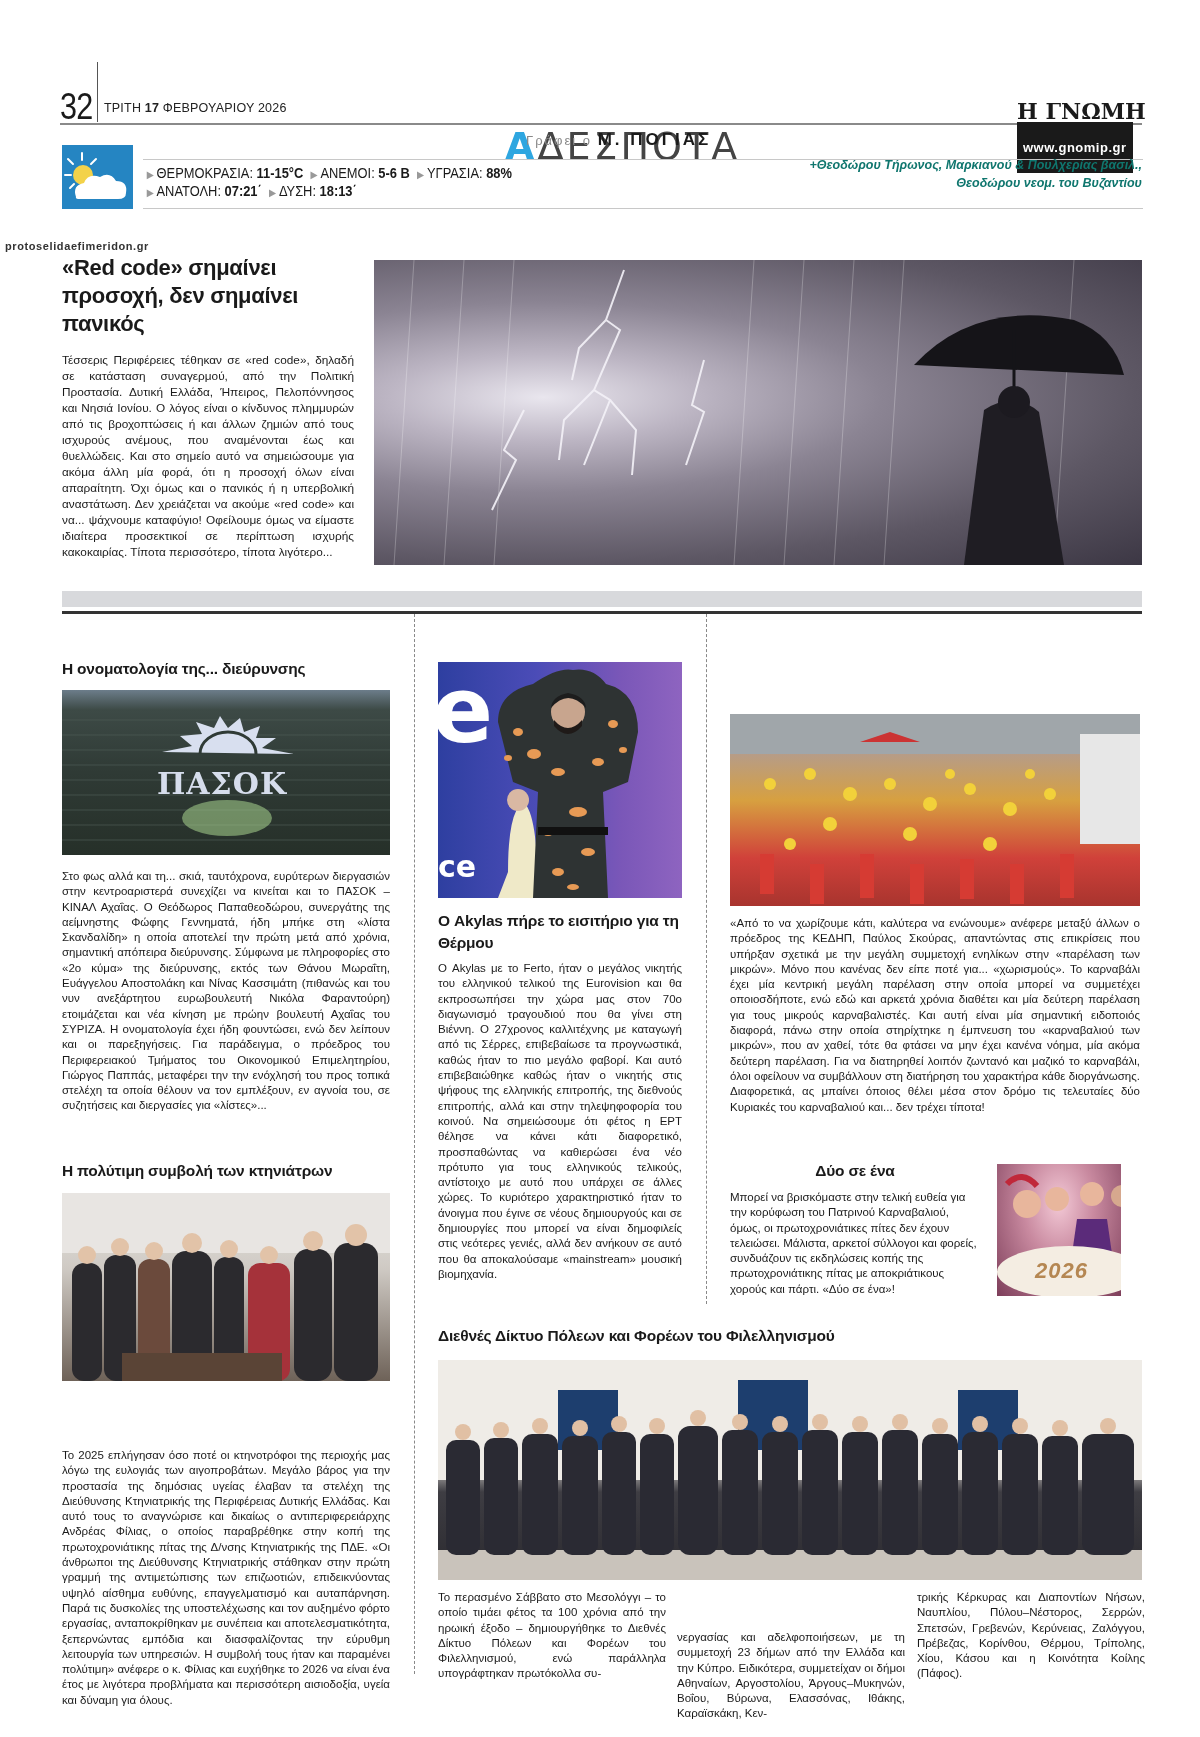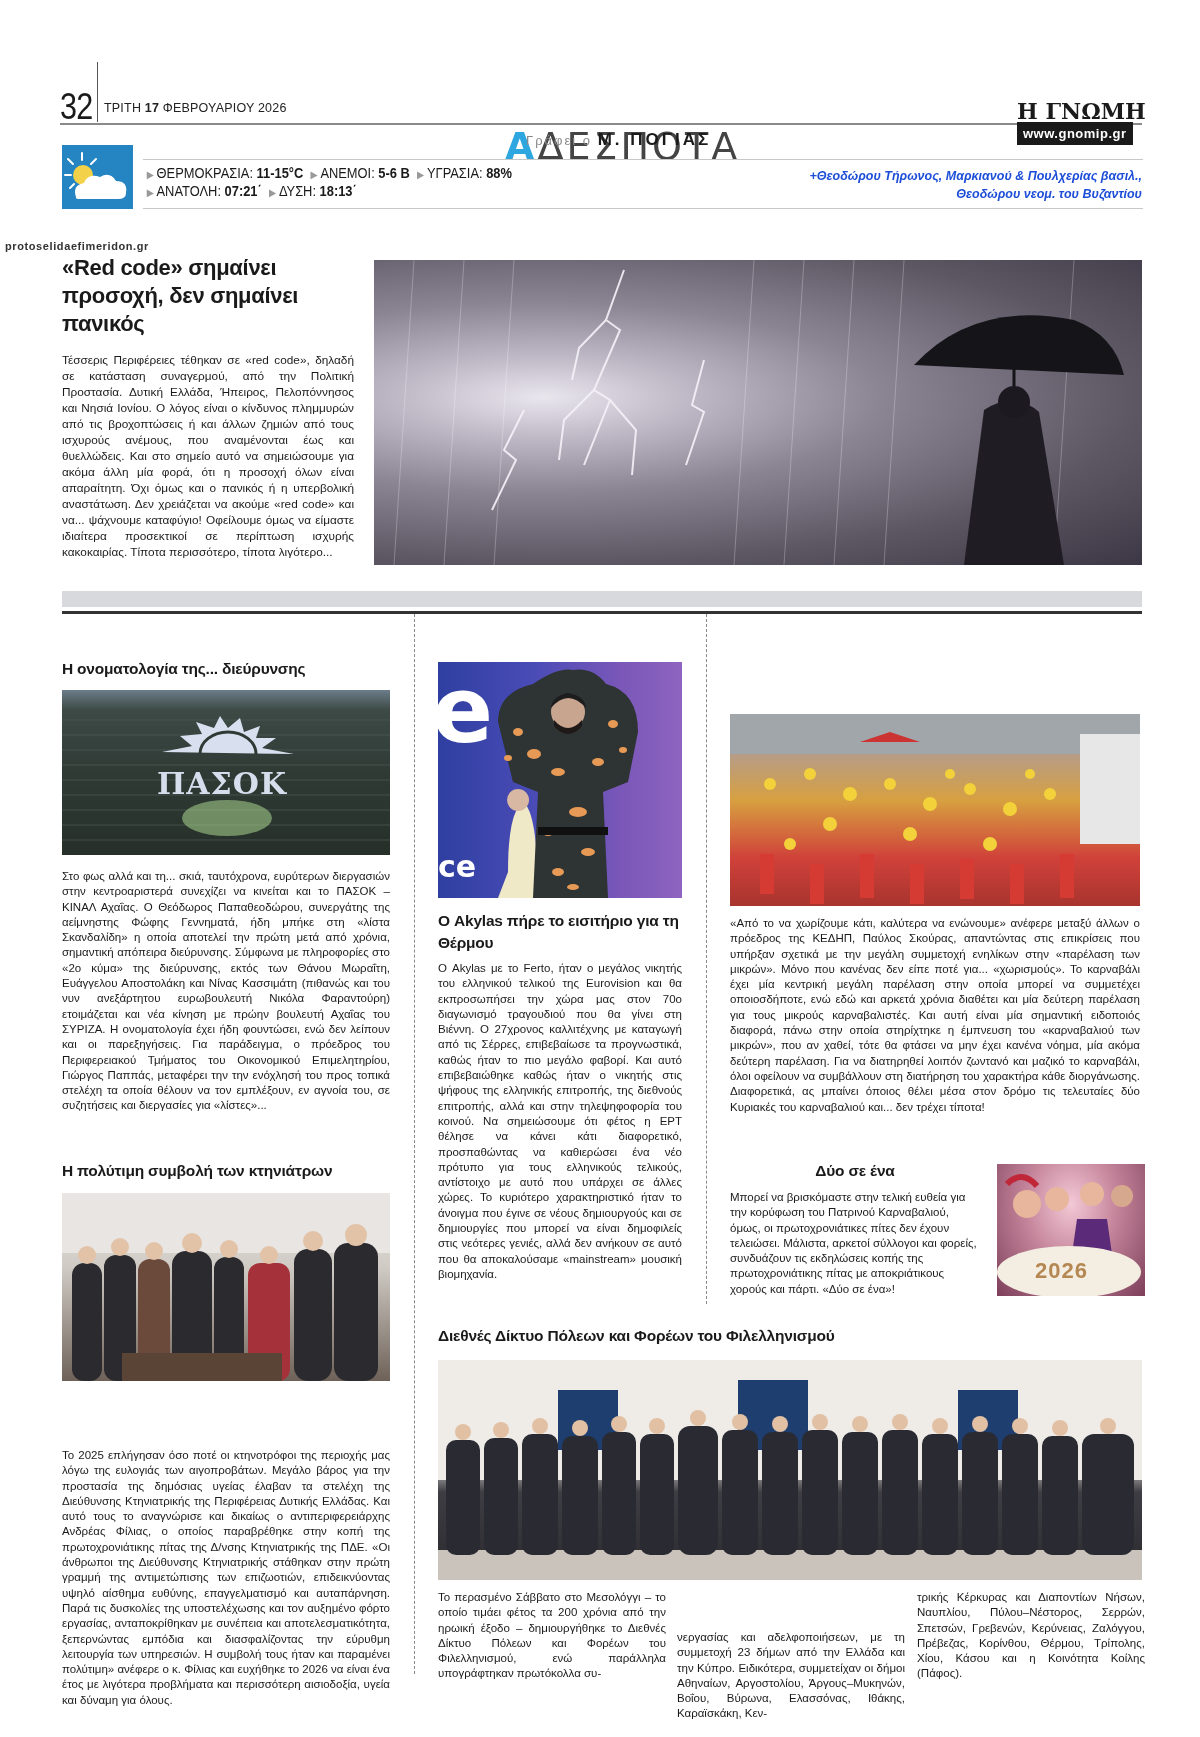--- a/index.html
+++ b/index.html
@@ -14,32 +14,32 @@
   .date-line { left: 104px; top: 101px; font-size: 12.5px; color: #222; letter-spacing: 0.2px; }
   .date-line b { font-weight: bold; }
   .header-rule { left: 60px; top: 123px; width: 1082px; height: 2px; background: #8a8a8a; }
 
   .adespota { left: 505px; top: 88px; font-size: 38px; color: #444; font-weight: normal; letter-spacing: 3px; font-family: "DejaVu Sans", sans-serif; line-height: 38px; margin-top: 39px; }
   .adespota .first { color: #2ea6e0; font-weight: bold; }
   .byline { left: 526px; top: 130px; font-size: 13px; color: #888; letter-spacing: 2px; }
   .byline b { color: #1a1a1a; font-size: 17px; letter-spacing: 3px; font-weight: bold; }
 
   .gnomi-logo { left: 1017px; top: 100px; font-family: "DejaVu Serif", serif; font-weight: bold; font-size: 22px; color: #1a1a1a; letter-spacing: 0px; line-height: 22px; }
-  .gnomi-url { left: 1017px; top: 122px; background: #1a1a1a; color: #fff; font-size: 13px; font-weight: bold; padding: 4px 6px; letter-spacing: 0.5px; }
+  .gnomi-url { left: 1017px; top: 122px; background: #1a1a1a; color: #fff; font-size: 13px; font-weight: bold; padding: 18px 6px; letter-spacing: 0.5px; }
 
   
   .weather-icon { left: 62px; top: 145px; width: 71px; height: 64px; background: #2585c2; overflow: hidden; }
   .weather-rule-top { left: 143px; top: 159px; width: 1000px; height: 1px; background: #c8c8c8; }
   .weather-rule-bot { left: 143px; top: 208px; width: 1000px; height: 1px; background: #c8c8c8; }
   .weather-line { font-size: 14px; color: #1a1a1a; transform: scaleX(0.92); transform-origin: left top; white-space: nowrap; }
   .weather-line .tri { color: #999; font-size: 10px; margin-right: 3px; margin-left: 4px; }
   .weather-line b { font-weight: bold; }
   .weather-l1 { left: 143px; top: 165px; }
   .weather-l2 { left: 143px; top: 183px; }
-  .nameday { right: 58px; top: 167px; text-align: right; font-style: italic; font-weight: bold; font-size: 12.5px; line-height: 18px; color: #1d4ed8; }
+  .nameday { right: 58px; top: 156px; text-align: right; font-style: italic; font-weight: bold; font-size: 12.5px; line-height: 18px; color: #0f766e; }
 
   .watermark { left: 5px; top: 240px; font-size: 11px; font-weight: bold; color: #333; letter-spacing: 0.6px; }
 
   
   .lead-title { left: 62px; top: 254px; width: 300px; font-size: 22px; font-weight: bold; line-height: 28px; color: #1a1a1a; letter-spacing: -0.3px; }
   .lead-body { left: 62px; top: 352px; width: 292px; font-size: 11.8px; line-height: 16px; text-align: justify; color: #1a1a1a; hyphens: auto; }
   .lead-image { left: 374px; top: 260px; width: 768px; height: 305px; overflow: hidden;
     background: radial-gradient(ellipse at 22% 45%, #e9e6ee 0%, #bdb6c4 18%, #8b8493 40%, #5d5764 70%, #3c3744 100%); }
 
   .grey-band { left: 62px; top: 591px; width: 1080px; height: 16px; background: #d8d9dc; }
@@ -63,21 +63,21 @@
   .akylas-img { left: 438px; top: 662px; width: 244px; height: 236px; overflow: hidden; background: linear-gradient(90deg,#2e3fa0 0%, #4b4cb7 40%, #7a57b8 75%, #8e64c0 100%); }
   .akylas-title { left: 438px; top: 910px; width: 250px; }
   .akylas-body { left: 438px; top: 961px; width: 244px; }
 
   
   .carnival-title { left: 730px; top: 662px; width: 410px; }
   .carnival-img { left: 730px; top: 714px; width: 410px; height: 192px; overflow: hidden; background: linear-gradient(180deg,#9aa0a5 0%, #b59c8a 20%, #d7a040 45%, #d0413a 75%, #a8342e 100%); }
   .carnival-body { left: 730px; top: 916px; width: 410px; }
   .dyo-title { left: 730px; top: 1160px; width: 250px; text-align: center; }
   .dyo-body { left: 730px; top: 1190px; width: 250px; }
-  .dyo-img { left: 997px; top: 1164px; width: 148px; height: 132px; overflow: hidden; background: radial-gradient(ellipse at 50% 30%, #f3c9d6 0%, #c98aa0 40%, #7d3e5a 100%); }
+  .dyo-img { left: 997px; top: 1164px; width: 124px; height: 132px; overflow: hidden; background: radial-gradient(ellipse at 50% 30%, #f3c9d6 0%, #c98aa0 40%, #7d3e5a 100%); font-style: italic; }
 
   
   .phil-title { left: 438px; top: 1325px; width: 700px; }
   .phil-img { left: 438px; top: 1360px; width: 704px; height: 220px; overflow: hidden; background: linear-gradient(180deg,#f2f0ec 0%, #e7e3dd 45%, #3e3d43 60%, #2a292e 100%); }
   .phil-col { top: 1590px; width: 228px; }
   .phil-c1 { left: 438px; }
   .phil-c2 { left: 677px; margin-top: 40px; }
   .phil-c3 { left: 917px; }
 </style>
 </head>
@@ -346,15 +346,15 @@
         <circle cx="422" cy="64" r="8"></circle>
         <circle cx="462" cy="62" r="8"></circle>
       <circle cx="502" cy="66" r="8"></circle>
         <circle cx="542" cy="64" r="8"></circle>
         <circle cx="582" cy="66" r="8"></circle>
       <circle cx="622" cy="68" r="8"></circle>
         <circle cx="670" cy="66" r="8"></circle>
     </g>
   </svg>
 </div>
-<p class="abs body-text phil-col phil-c1">Το περασμένο Σάββατο στο Μεσολόγγι – το οποίο τιμάει φέτος τα 200 χρόνια από την ηρωική έξοδο – δημιουργήθηκε το Διεθνές Δίκτυο Πόλεων και Φορέων του Φιλελληνισμού, ενώ παράλληλα υπογράφτηκαν πρωτόκολλα συ-</p>
+<p class="abs body-text phil-col phil-c1">Το περασμένο Σάββατο στο Μεσολόγγι – το οποίο τιμάει φέτος τα 100 χρόνια από την ηρωική έξοδο – δημιουργήθηκε το Διεθνές Δίκτυο Πόλεων και Φορέων του Φιλελληνισμού, ενώ παράλληλα υπογράφτηκαν πρωτόκολλα συ-</p>
 <p class="abs body-text phil-col phil-c2">νεργασίας και αδελφοποιήσεων, με τη συμμετοχή 23 δήμων από την Ελλάδα και την Κύπρο. Ειδικότερα, συμμετείχαν οι δήμοι Αθηναίων, Αργοστολίου, Άργους–Μυκηνών, Βοΐου, Βύρωνα, Ελασσόνας, Ιθάκης, Καραϊσκάκη, Κεν-</p>
 <p class="abs body-text phil-col phil-c3">τρικής Κέρκυρας και Διαποντίων Νήσων, Ναυπλίου, Πύλου–Νέστορος, Σερρών, Σπετσών, Γρεβενών, Κερύνειας, Ζαλόγγου, Πρέβεζας, Κορίνθου, Θέρμου, Τρίπολης, Χίου, Κάσου και η Κοινότητα Κοίλης (Πάφος).</p>
 
 </body></html>

